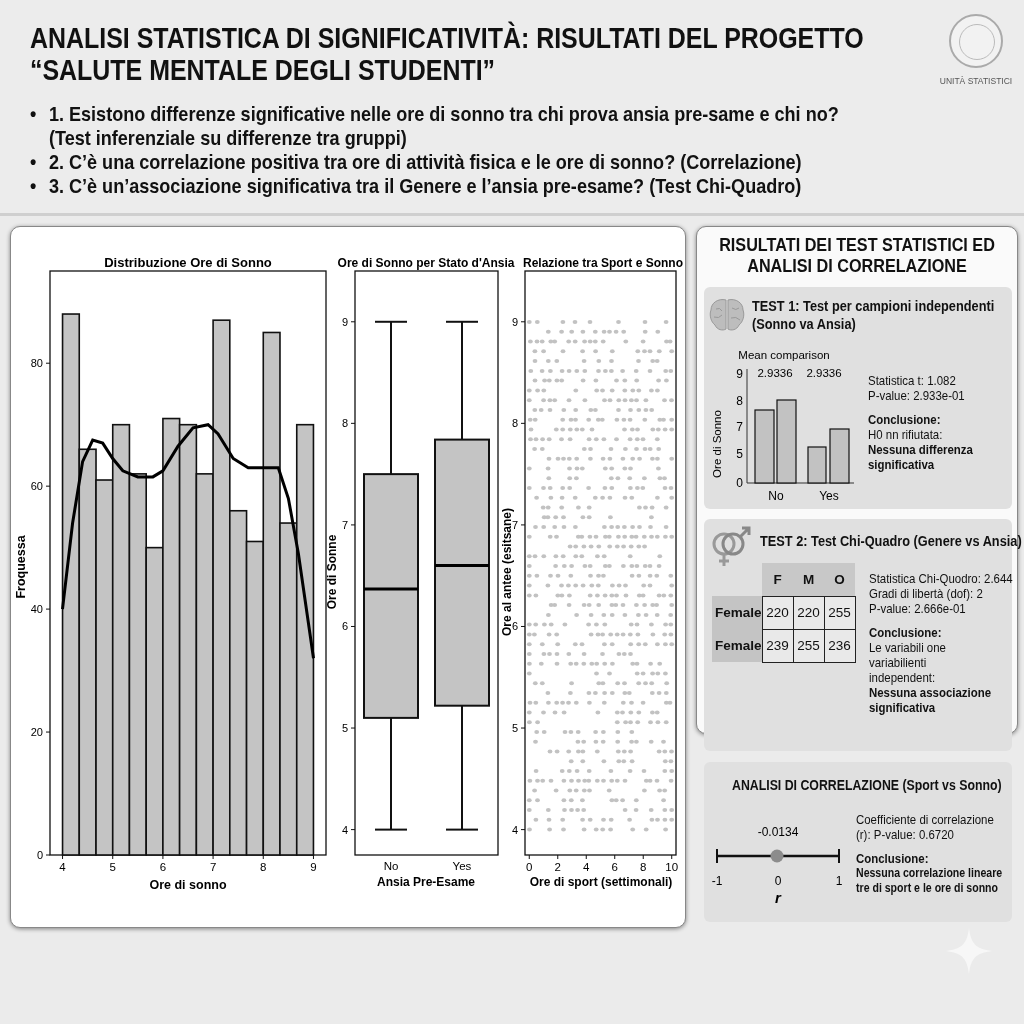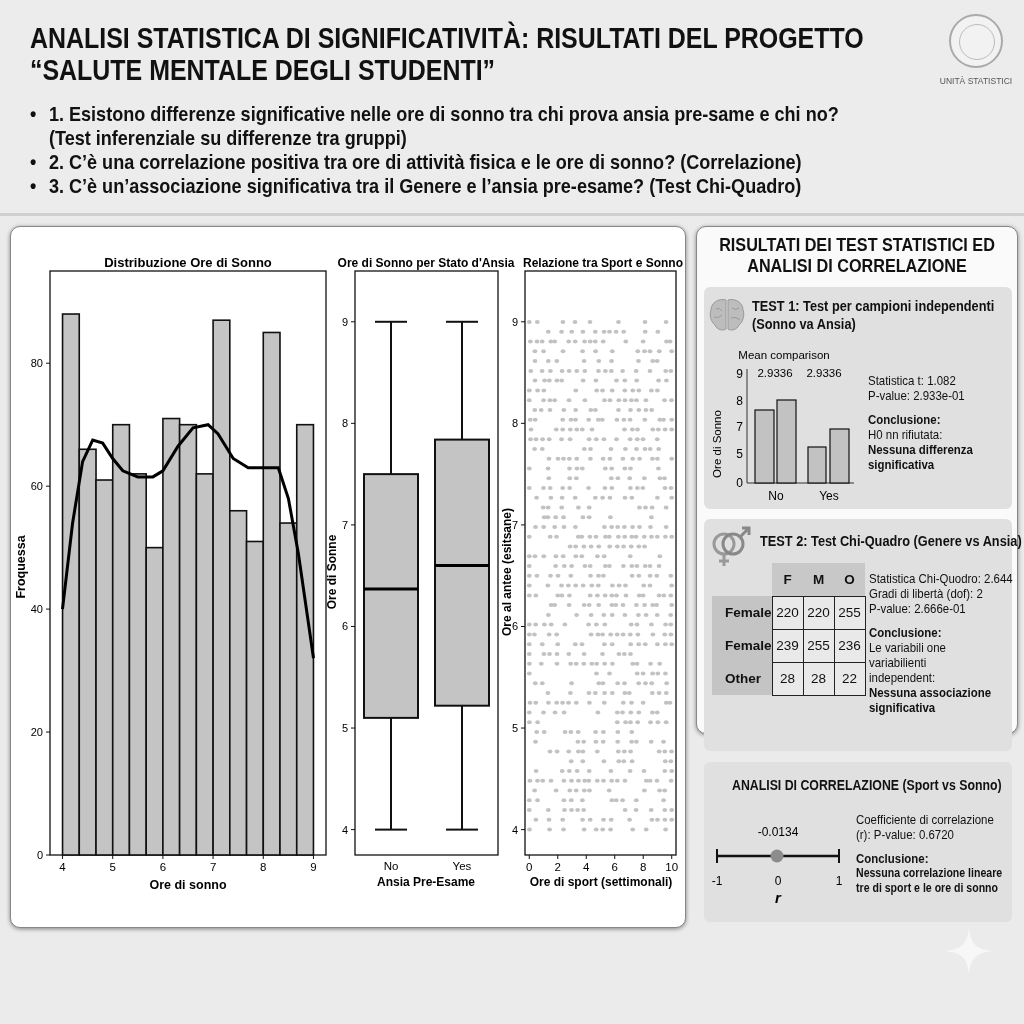--- a/index.html
+++ b/index.html
@@ -18,21 +18,21 @@
   #right-panel{position:absolute;left:696px;top:226px;width:322px;height:508px;background:#fafafa;border-radius:10px;box-shadow:0 1px 4px rgba(0,0,0,.45);border:1px solid #888}
   svg text{font-family:"Liberation Sans",sans-serif}
   .rtitle{position:absolute;left:0;top:8px;width:100%;text-align:center;font-weight:bold;font-size:18px;line-height:21px;transform:scaleX(0.9)}
   .card{position:absolute;left:7px;width:308px;background:#e0e0e0;border-radius:6px}
   .card-title{position:absolute;font-weight:bold;font-size:14.5px;line-height:18px;transform:scaleX(0.88);transform-origin:left top;white-space:nowrap}
   .stat{position:absolute;font-size:13px;line-height:15px;transform:scaleX(0.88);transform-origin:left top;white-space:nowrap}
   .b{font-weight:bold}
   table.ct{position:absolute;border-collapse:collapse;font-size:13.5px}
   table.ct td{height:33px;text-align:center;transform-origin:left}
   table.ct td.hd{background:#c8c8c8;font-weight:bold;width:31px}
-  table.ct td.rl{background:#c4c4c4;font-weight:bold;text-align:left;padding-left:13px;width:47px}
+  table.ct td.rl{background:#c4c4c4;font-weight:bold;text-align:left;padding-left:3px;width:47px}
   table.ct td.v{border:1px solid #222;background:#e9e9e9;width:31px}
   #sparkle{position:absolute;left:944px;top:926px;width:50px;height:50px}
 </style>
 </head>
 <body>
 
 <div id="header">
   <div id="title">
     <div>ANALISI STATISTICA DI SIGNIFICATIVITÀ: RISULTATI DEL PROGETTO</div>
     <div>“SALUTE MENTALE DEGLI STUDENTI”</div>
@@ -875,26 +875,20 @@
             <td class="v">220</td>
             <td class="v">220</td>
             <td class="v">255</td>
           </tr>
           <tr>
             <td class="rl">Female</td>
             <td class="v">239</td>
             <td class="v">255</td>
             <td class="v">236</td>
           </tr>
-          <tr>
-            <td class="rl">Other</td>
-            <td class="v">28</td>
-            <td class="v">28</td>
-            <td class="v">22</td>
-          </tr>
         </tbody>
     </table>
     <div class="stat" style="left:165px;top:52px">
       <div>Statistica Chi-Quodro: 2.644</div>
       <div>Gradi di libertà (dof): 2</div>
       <div>P-value: 2.666e-01</div>
       <div class="b" style="margin-top:9px">Conclusione:</div>
       <div>Le variabili one</div>
       <div>variabilienti</div>
       <div>independent:</div>

